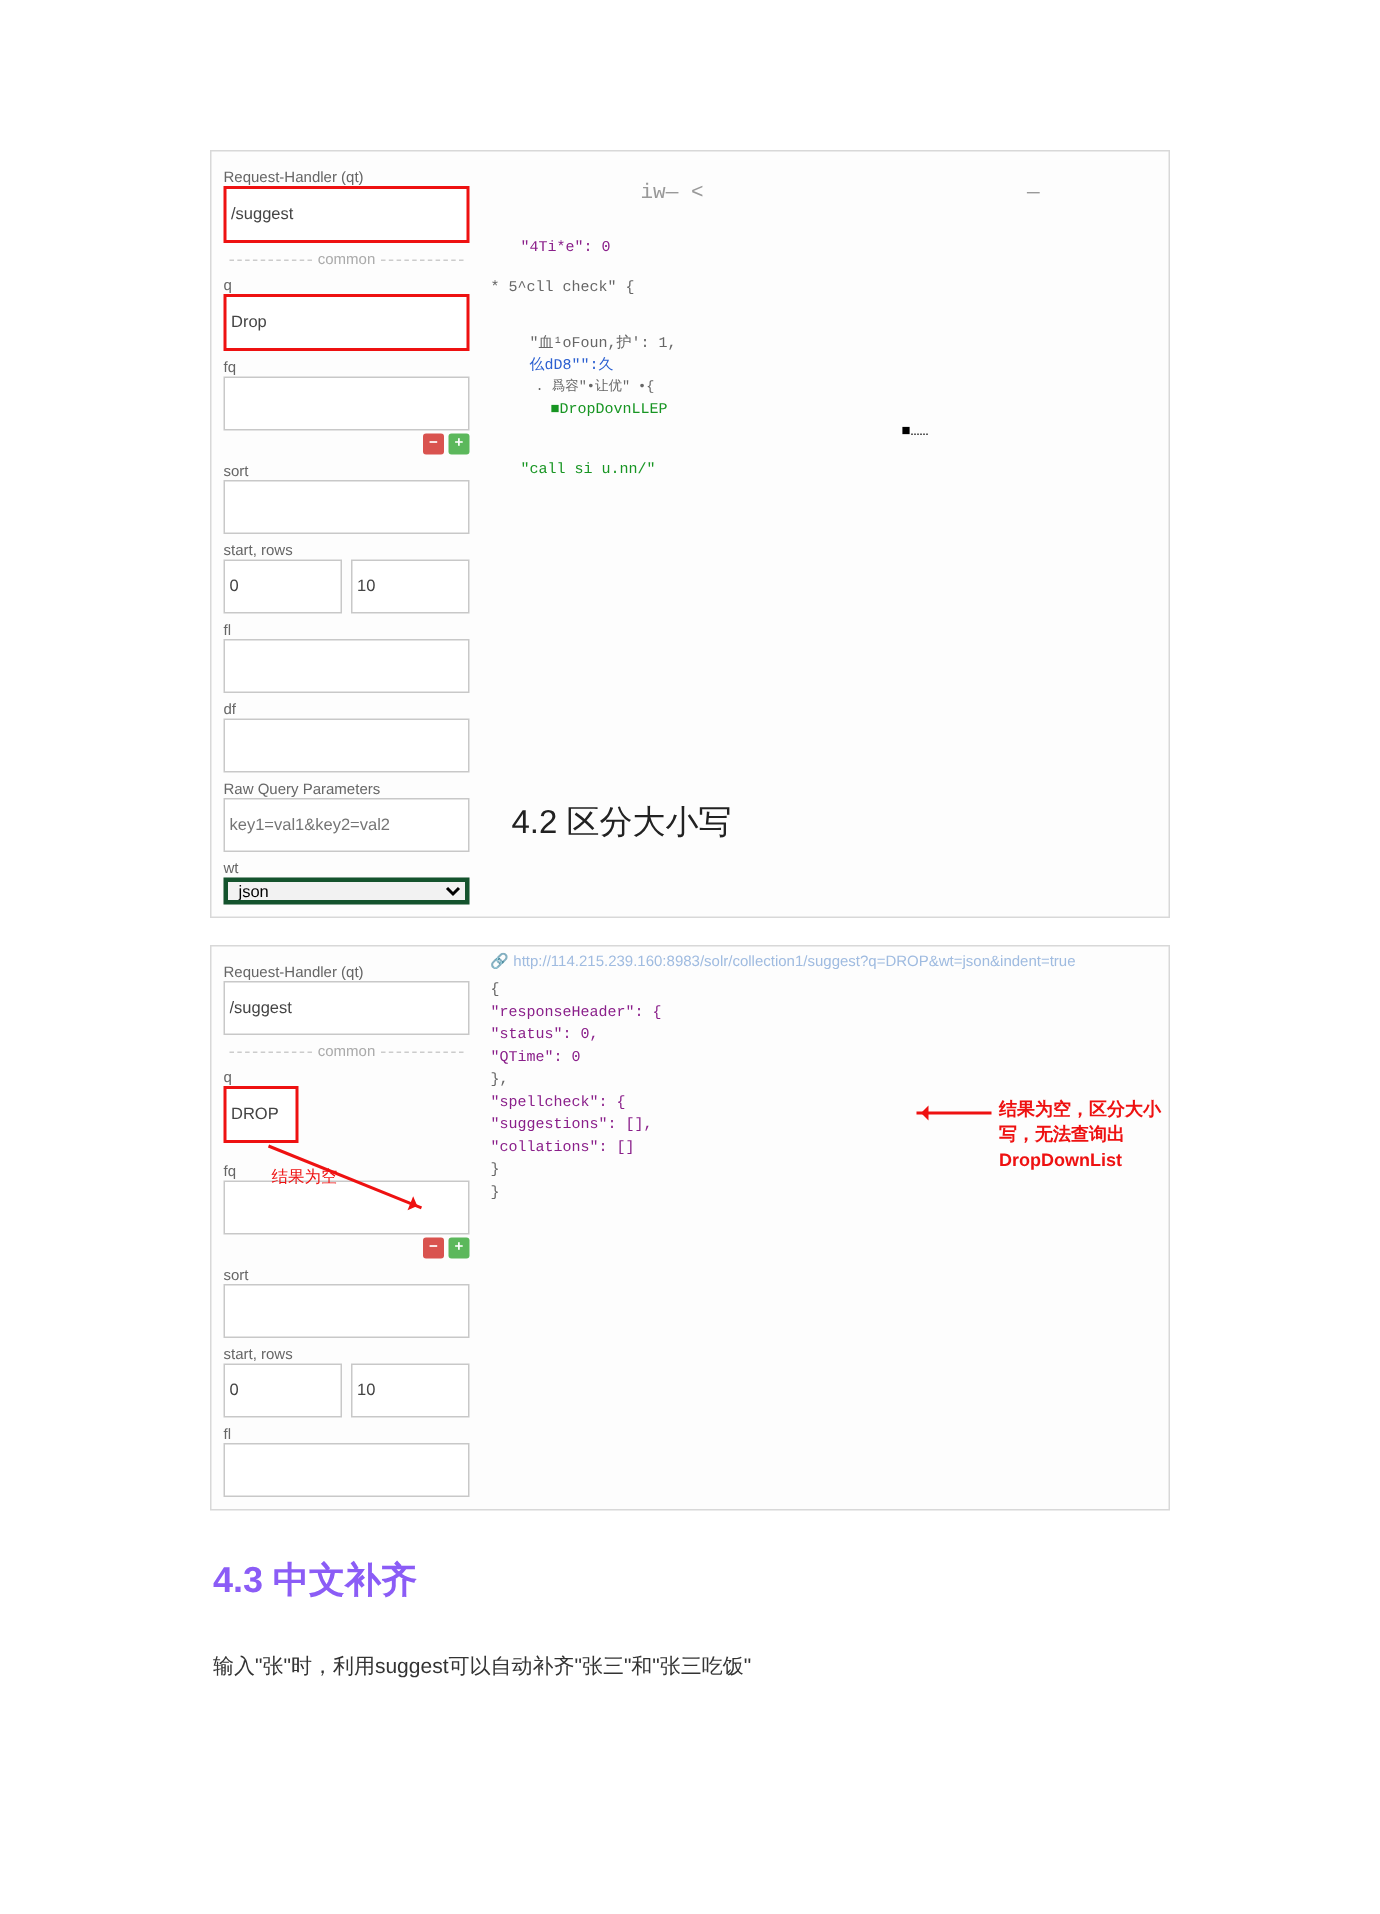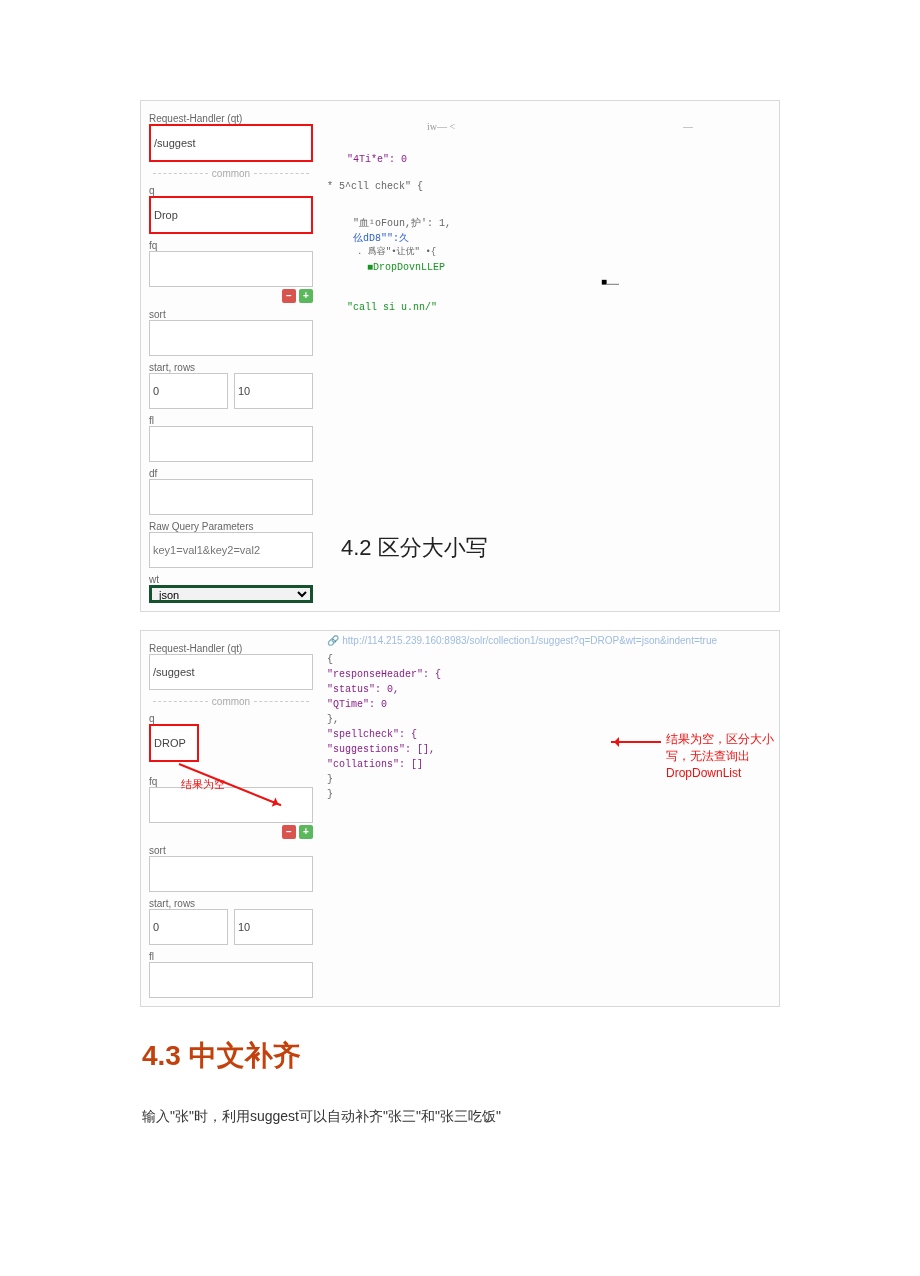--- a/index.html
+++ b/index.html
@@ -125,37 +125,37 @@
     position:absolute;
     left: 290px; top: 110px;
     width: 50px; height:2px; background:#e11;
   }
   .arrow2::after{
     content:""; position:absolute; left:-2px; top:-4px;
     border:5px solid transparent; border-right-color:#e11;
   }
   .annot-right {
     position:absolute; left:345px; top:100px;
-    color:#e11; font-size:12px; line-height:1.4;
+    color:#e11; font-size:12px; line-height:1.4;font-weight:bold;
   }
 
   
   h2.sect {
-    font-size: 28px; font-weight:bold; color:#c2410c;
+    font-size: 24px; font-weight:bold; color:#8b5cf6;
     margin: 30px 0 33px 2px;
     font-family:"Microsoft YaHei",sans-serif;
   }
   p.body {
     font-size:14px; color:#333;
     font-family:"Microsoft YaHei",sans-serif;
     margin: 18px 0 0 2px;
   }
 
   
-  .frag { color:#999; font-size:10px;font-family:Liberation Serif, serif; }
+  .frag { color:#999; font-size:14px; }
   .blackdash { color:#000; }
 </style>
 </head>
 <body>
 
 <div class="page">
 
   <div class="shot">
 
     <div class="side">

